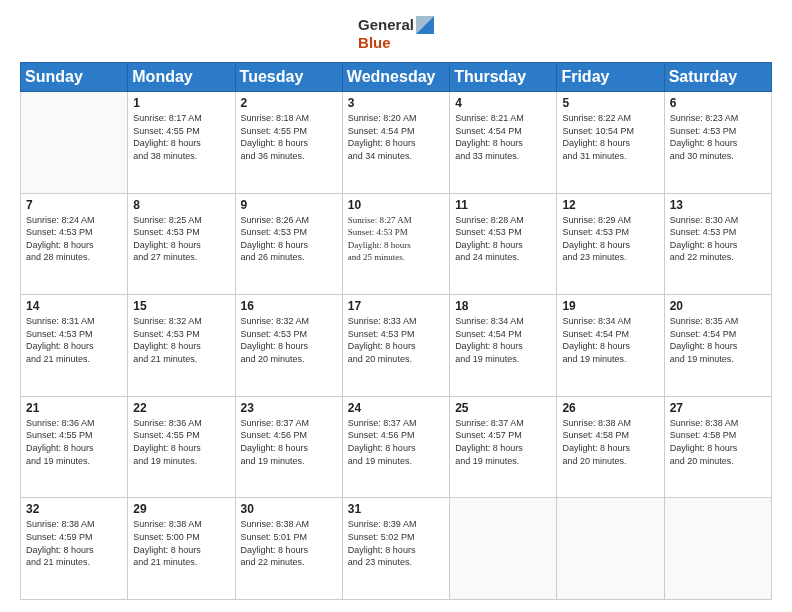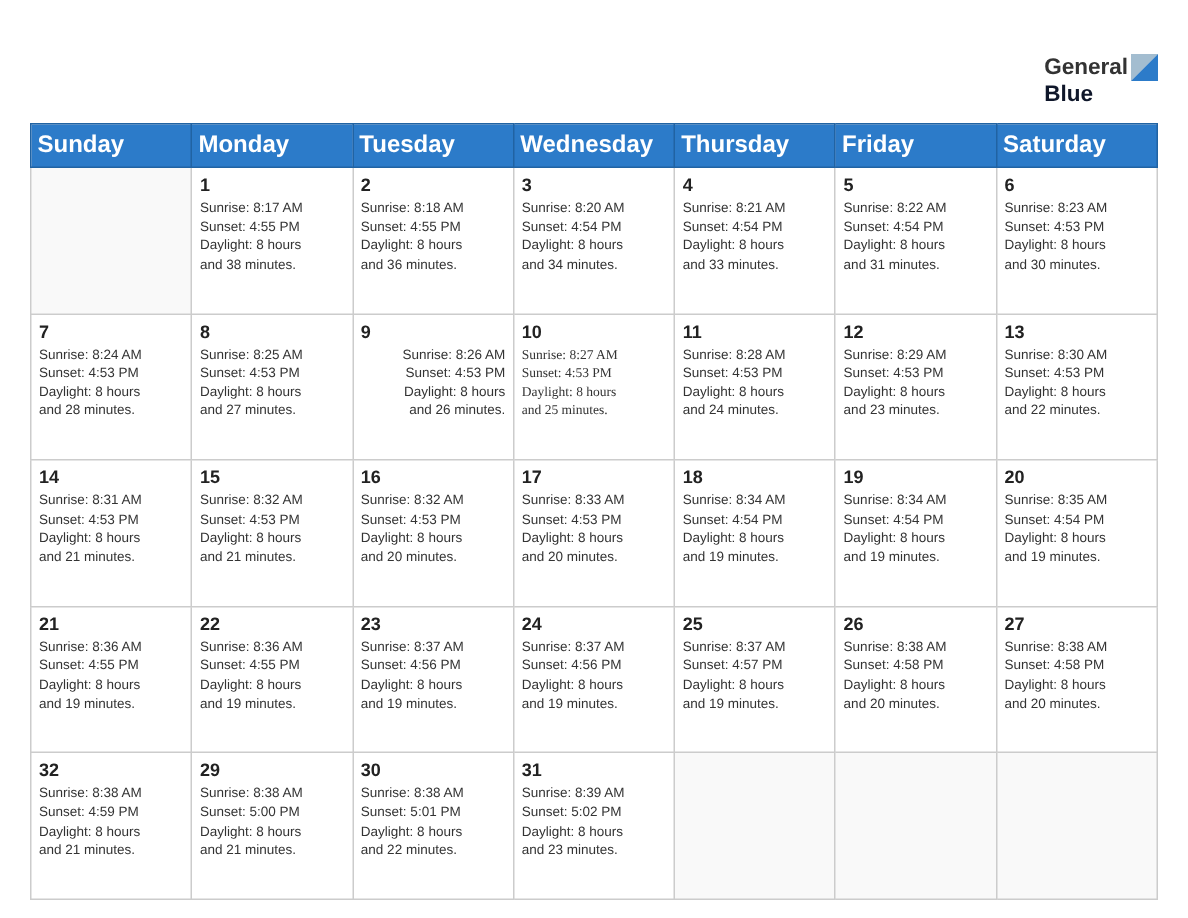--- a/index.html
+++ b/index.html
@@ -12,24 +12,23 @@
     }
     .page {
       width: 792px;
       height: 612px;
       padding: 16px 20px 12px 20px;
       display: flex;
       flex-direction: column;
     }
     .header {
       display: flex;
-      justify-content: flex-end;
+      justify-content: center;
       align-items: flex-start;
       margin-bottom: 10px;
-      margin-top: 20px;
     }
     .logo {
       display: flex;
       align-items: center;
     }
     .title-block {
       text-align: right;
     }
     .month-title {
       font-size: 32px;
@@ -87,21 +86,21 @@
   <div class="header">
     <div class="logo">
     <div style="font-size:15px; font-weight:bold; line-height:1.2; color:#333; display:flex; flex-direction:column; align-items:flex-start;">
       <div style="display:flex; align-items:center;">
         <span style="color:#333;">General</span>
         <svg width="18" height="18" viewBox="0 0 18 18" style="margin-left:2px;">
           <polygon points="0,18 18,18 18,0" fill="#2c7bc9"></polygon>
           <polygon points="0,18 18,0 0,0" fill="#1a5a8a" opacity="0.4"></polygon>
         </svg>
       </div>
-      <span style="color:#0f172a;">Blue</span>
+      <span style="color:#c2410c;">Blue</span>
     </div>
   </div>
     <div class="title-block">
       <div class="month-title"></div>
       <div class="subtitle"></div>
     </div>
   </div>
 
   <table class="calendar">
     <thead>
@@ -142,21 +141,21 @@
           <td>
             <div class="day-number">4</div>
             <div class="day-info" style="white-space: pre-line;">Sunrise: 8:21 AM
 Sunset: 4:54 PM
 Daylight: 8 hours
 and 33 minutes.</div>
           </td>
           <td>
             <div class="day-number">5</div>
             <div class="day-info" style="white-space: pre-line;">Sunrise: 8:22 AM
-Sunset: 4:54 PM
+Sunset: 10:54 PM
 Daylight: 8 hours
 and 31 minutes.</div>
           </td>
           <td>
             <div class="day-number">6</div>
             <div class="day-info" style="white-space: pre-line;">Sunrise: 8:23 AM
 Sunset: 4:53 PM
 Daylight: 8 hours
 and 30 minutes.</div>
           </td>
@@ -171,21 +170,21 @@
           </td>
           <td>
             <div class="day-number">8</div>
             <div class="day-info" style="white-space: pre-line;">Sunrise: 8:25 AM
 Sunset: 4:53 PM
 Daylight: 8 hours
 and 27 minutes.</div>
           </td>
           <td>
             <div class="day-number">9</div>
-            <div class="day-info" style="white-space: pre-line; text-align: right;">Sunrise: 8:26 AM
+            <div class="day-info" style="white-space: pre-line;">Sunrise: 8:26 AM
 Sunset: 4:53 PM
 Daylight: 8 hours
 and 26 minutes.</div>
           </td>
           <td>
             <div class="day-number">10</div>
             <div class="day-info" style="white-space: pre-line; font-family: Liberation Serif, serif;">Sunrise: 8:27 AM
 Sunset: 4:53 PM
 Daylight: 8 hours
 and 25 minutes.</div>

